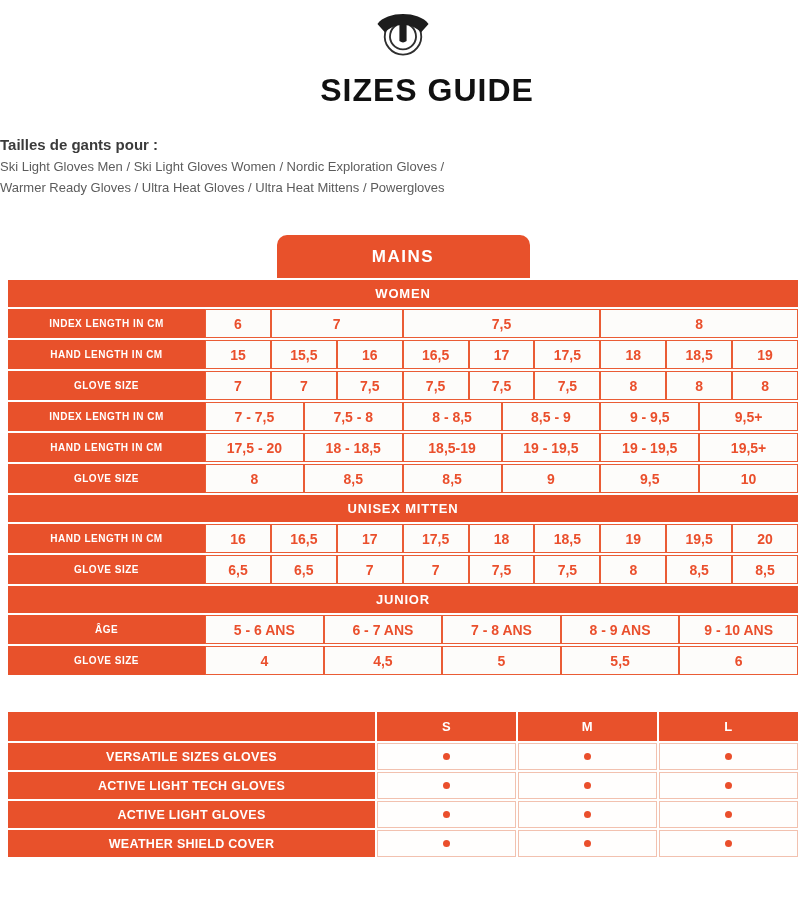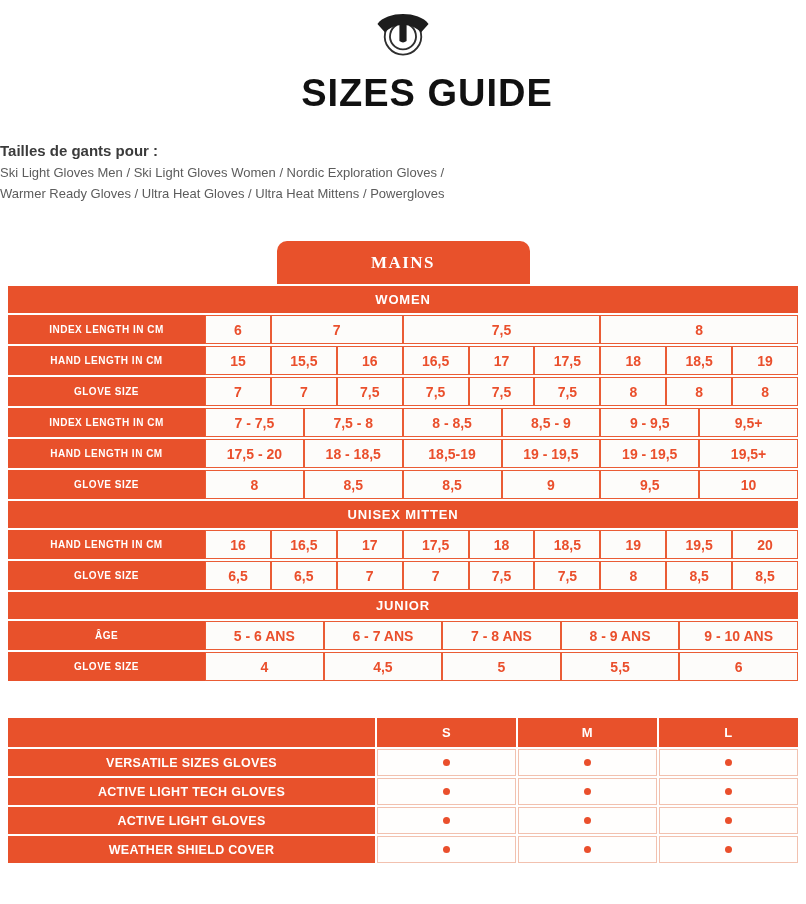--- a/index.html
+++ b/index.html
@@ -15,34 +15,33 @@
     width:806px;height:904px;overflow:hidden;
     font-family:"Liberation Sans", sans-serif;
     -webkit-font-smoothing:antialiased;
   }
   .page{width:806px;padding-top:7px;}
 
   
   .logo-wrap{display:flex;justify-content:center;margin-bottom:14px;}
   .page-title{
     margin:0;text-align:center;color:#111;
-    font-size:38px;font-weight:bold;letter-spacing:1px;line-height:1;padding-left:48px;
+    font-size:32px;font-weight:bold;letter-spacing:1px;line-height:1;padding-left:48px;
   }
   .subtitle-block{margin-top:30px;}
   .subtitle-heading{font-size:15px;font-weight:bold;color:#3b3b3b;margin-bottom:3px;}
   .subtitle-line{font-size:13px;color:#5c5c5c;line-height:21px;}
 
   
   .tab{
     width:253px;height:43px;margin:37px auto 2px auto;
     background:var(--accent);border-radius:10px 10px 0 0;
     display:flex;align-items:center;justify-content:center;
     color:#fff;font-size:17px;font-weight:bold;letter-spacing:1.5px;
     cursor:pointer;
-    font-family:Liberation Serif, serif;
   }
 
   
   .size-table{width:790px;margin:0 auto;}
   .section-bar{
     height:27px;margin-bottom:2px;background:var(--accent);
     display:flex;align-items:center;justify-content:center;
     color:#fff;font-size:13px;font-weight:bold;letter-spacing:0.8px;
   }
   .srow{display:grid;grid-template-columns:197px repeat(90,1fr);margin-bottom:2px;}

